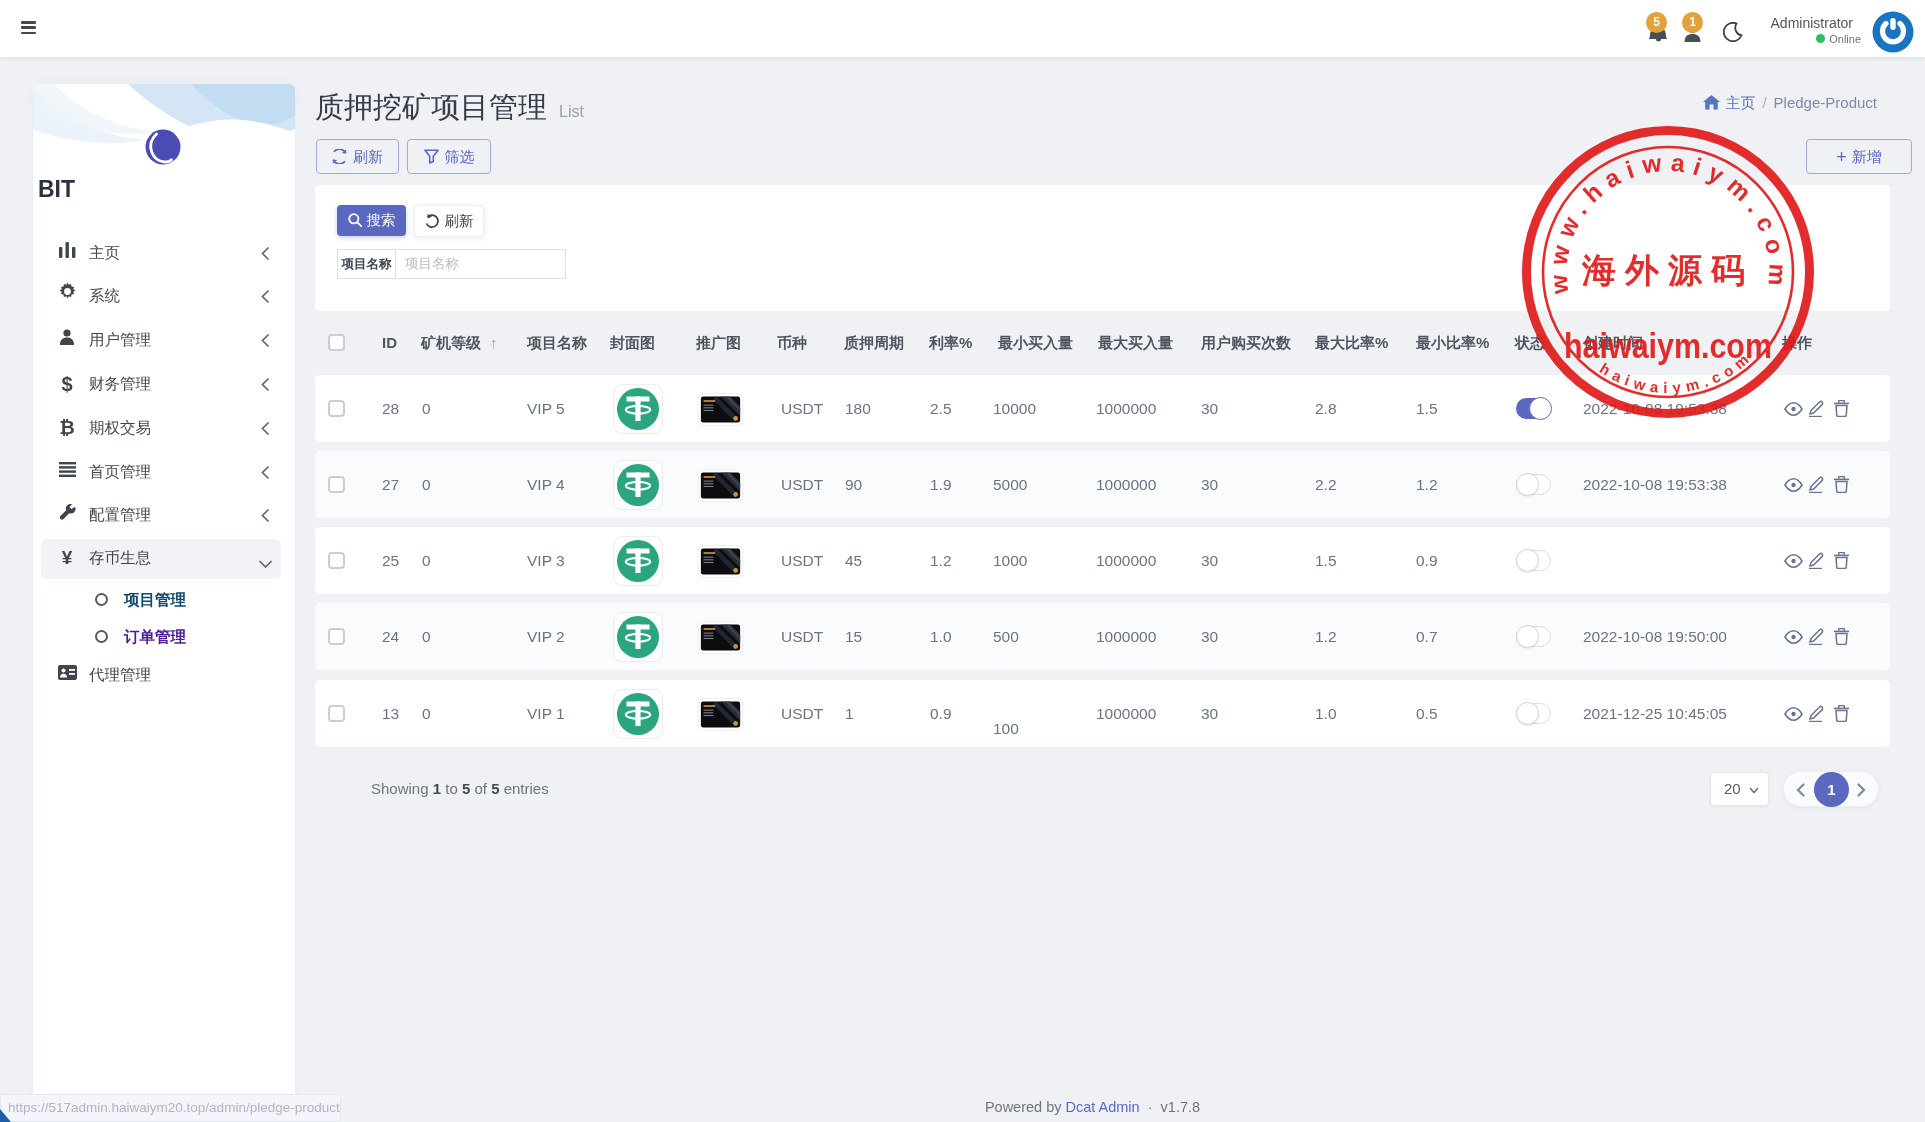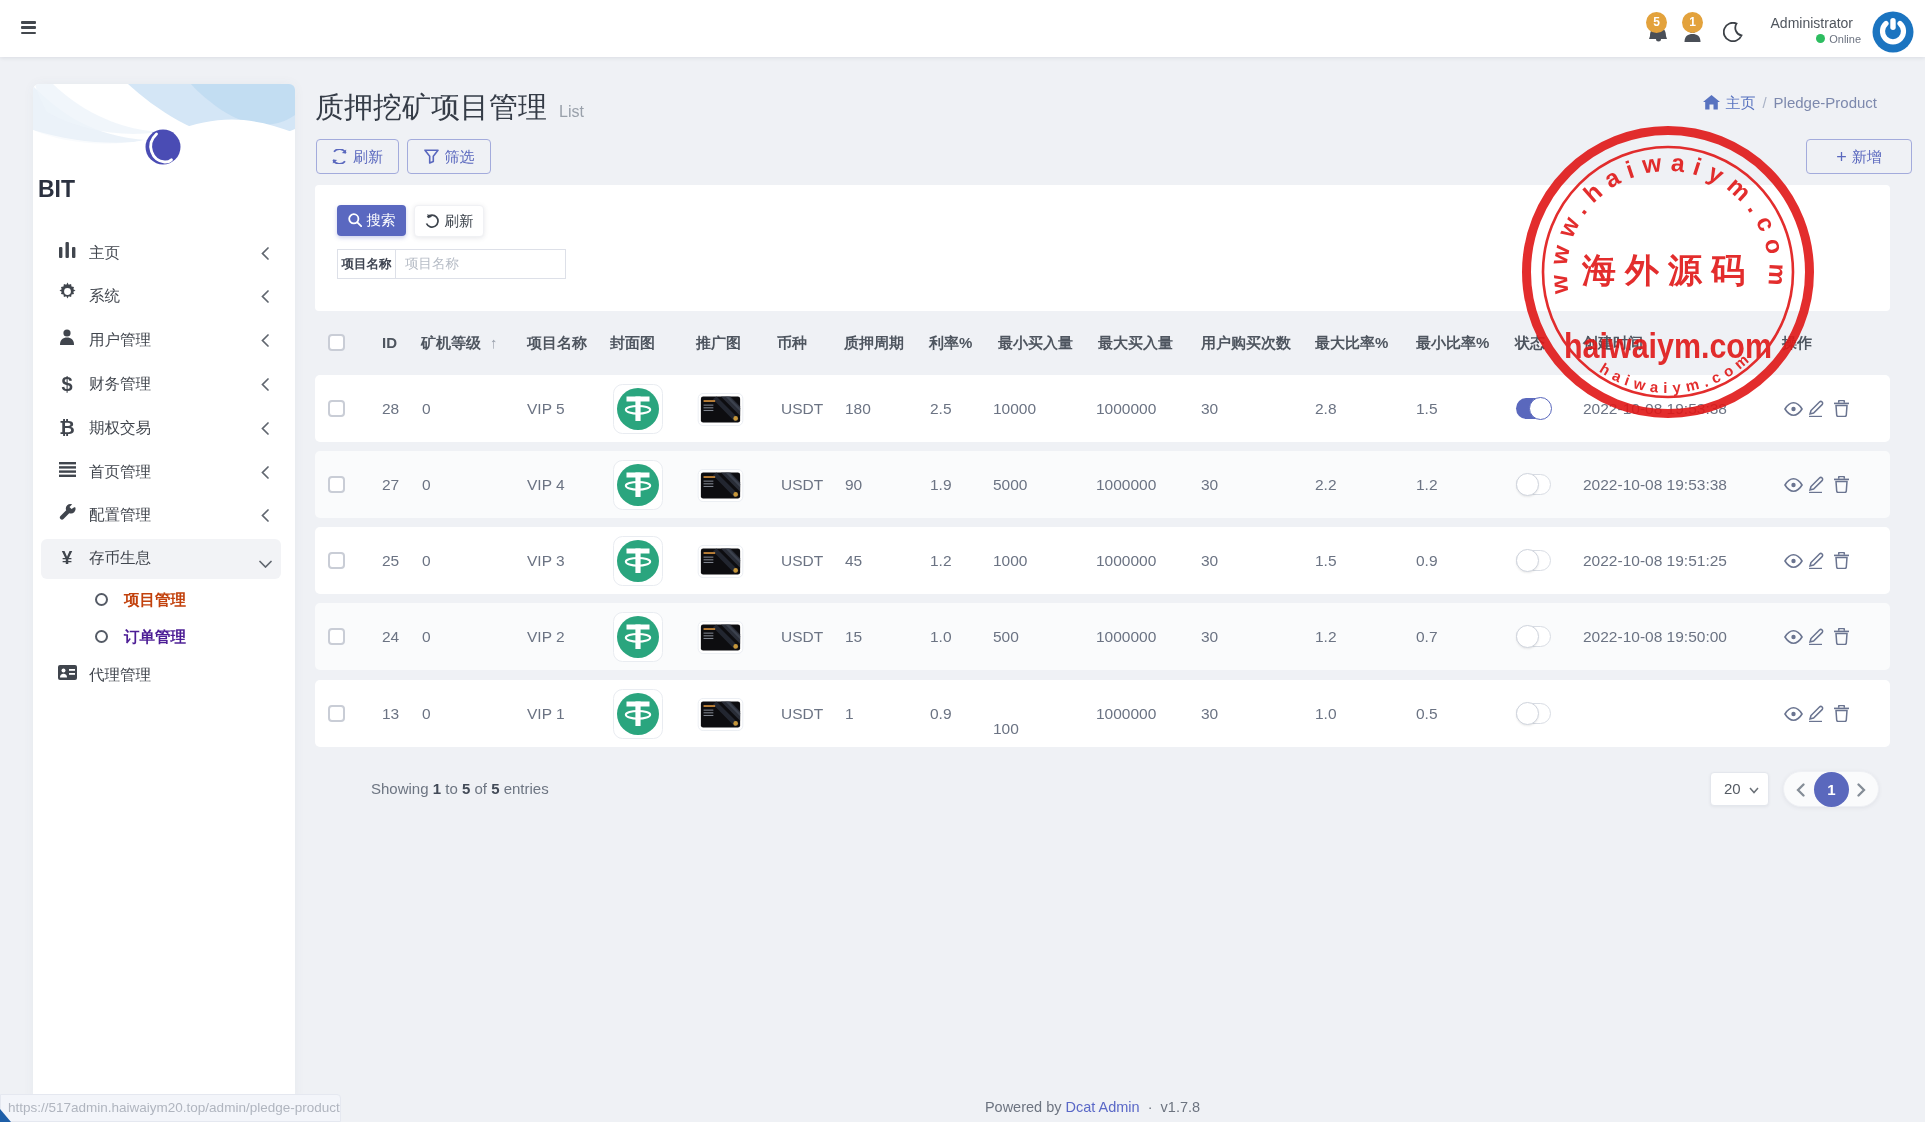--- a/index.html
+++ b/index.html
@@ -190,21 +190,21 @@
     </div>
   <div class="mi" style="top:454px">
       <span class="ic" style="font-size:19px;">¥</span>
       <span class="lb">存币生息</span>
       <span class="ch" style="left:226px;top:16px;"><svg width="13" height="8" viewBox="0 0 13 8">
           <path d="M1 1.5 L6.5 7 L12 1.5" fill="none" stroke="#60666f" stroke-width="1.7" stroke-linecap="round"></path>
         </svg></span>
     </div>
   <div class="mi smi" style="top:496px">
       <span class="cir"></span>
-      <span class="lb2" style="color:#c2410c;font-weight:bold;">项目管理</span>
+      <span class="lb2" style="color:#0c4a6e;font-weight:bold;">项目管理</span>
     </div>
   <div class="mi smi" style="top:533px">
       <span class="cir"></span>
       <span class="lb2">订单管理</span>
     </div>
   <div class="mi" style="top:571px">
       <span class="ic"><svg width="19" height="15" viewBox="0 0 19 15">
           <rect x="0" y="0" width="19" height="15" rx="2" fill="#40454d"></rect>
           <circle cx="5.5" cy="5.5" r="2" fill="#fff"></circle>
           <path d="M2 12.5 C2 9.5 4 8.7 5.5 8.7 C7 8.7 9 9.5 9 12.5 Z" fill="#fff"></path>
@@ -390,21 +390,20 @@
     <span class="cell" style="left:530px;">45</span>
     <span class="cell" style="left:615px;">1.2</span>
     <span class="cell" style="left:678px;">1000</span>
     <span class="cell" style="left:781px;">1000000</span>
     <span class="cell" style="left:886px;">30</span>
     <span class="cell" style="left:1000px;">1.5</span>
     <span class="cell" style="left:1101px;">0.9</span>
     <div class="tog off">
           <div class="knob"></div>
         </div>
-    <span class="cell" style="left:1268px;">2022-10-08 19:51:25</span>
     <svg width="19" height="14" viewBox="0 0 19 14" style="position:absolute;left:1469px;top:27px;">
           <path d="M1 7 C4 2 7 0.8 9.5 0.8 C12 0.8 15 2 18 7 C15 12 12 13.2 9.5 13.2 C7 13.2 4 12 1 7 Z" fill="none" stroke="#6a7490" stroke-width="1.6"></path>
           <circle cx="9.5" cy="7" r="2.2" fill="#6a7490"></circle>
         </svg>
         <svg width="16" height="17" viewBox="0 0 16 17" style="position:absolute;left:1493px;top:25px;">
           <path d="M3 10.5 L11.5 2 a1.8 1.8 0 0 1 2.6 2.6 L5.6 13.1 L2 14 Z" fill="none" stroke="#6a7490" stroke-width="1.5"></path>
           <rect x="1" y="15.8" width="13" height="1.4" fill="#6a7490"></rect>
         </svg>
         <svg width="15" height="17" viewBox="0 0 15 17" style="position:absolute;left:1519px;top:25px;">
           <rect x="0" y="2.6" width="15" height="1.6" fill="#6a7490"></rect>
@@ -490,20 +489,21 @@
     <span class="cell" style="left:530px;">1</span>
     <span class="cell" style="left:615px;">0.9</span>
     <span class="cell" style="left:678px;margin-top:15px;">100</span>
     <span class="cell" style="left:781px;">1000000</span>
     <span class="cell" style="left:886px;">30</span>
     <span class="cell" style="left:1000px;">1.0</span>
     <span class="cell" style="left:1101px;text-align:right;">0.5</span>
     <div class="tog off">
           <div class="knob"></div>
         </div>
+    <span class="cell" style="left:1268px;">2021-12-25 10:45:05</span>
     <svg width="19" height="14" viewBox="0 0 19 14" style="position:absolute;left:1469px;top:27px;">
           <path d="M1 7 C4 2 7 0.8 9.5 0.8 C12 0.8 15 2 18 7 C15 12 12 13.2 9.5 13.2 C7 13.2 4 12 1 7 Z" fill="none" stroke="#6a7490" stroke-width="1.6"></path>
           <circle cx="9.5" cy="7" r="2.2" fill="#6a7490"></circle>
         </svg>
         <svg width="16" height="17" viewBox="0 0 16 17" style="position:absolute;left:1493px;top:25px;">
           <path d="M3 10.5 L11.5 2 a1.8 1.8 0 0 1 2.6 2.6 L5.6 13.1 L2 14 Z" fill="none" stroke="#6a7490" stroke-width="1.5"></path>
           <rect x="1" y="15.8" width="13" height="1.4" fill="#6a7490"></rect>
         </svg>
         <svg width="15" height="17" viewBox="0 0 15 17" style="position:absolute;left:1519px;top:25px;">
           <rect x="0" y="2.6" width="15" height="1.6" fill="#6a7490"></rect>

